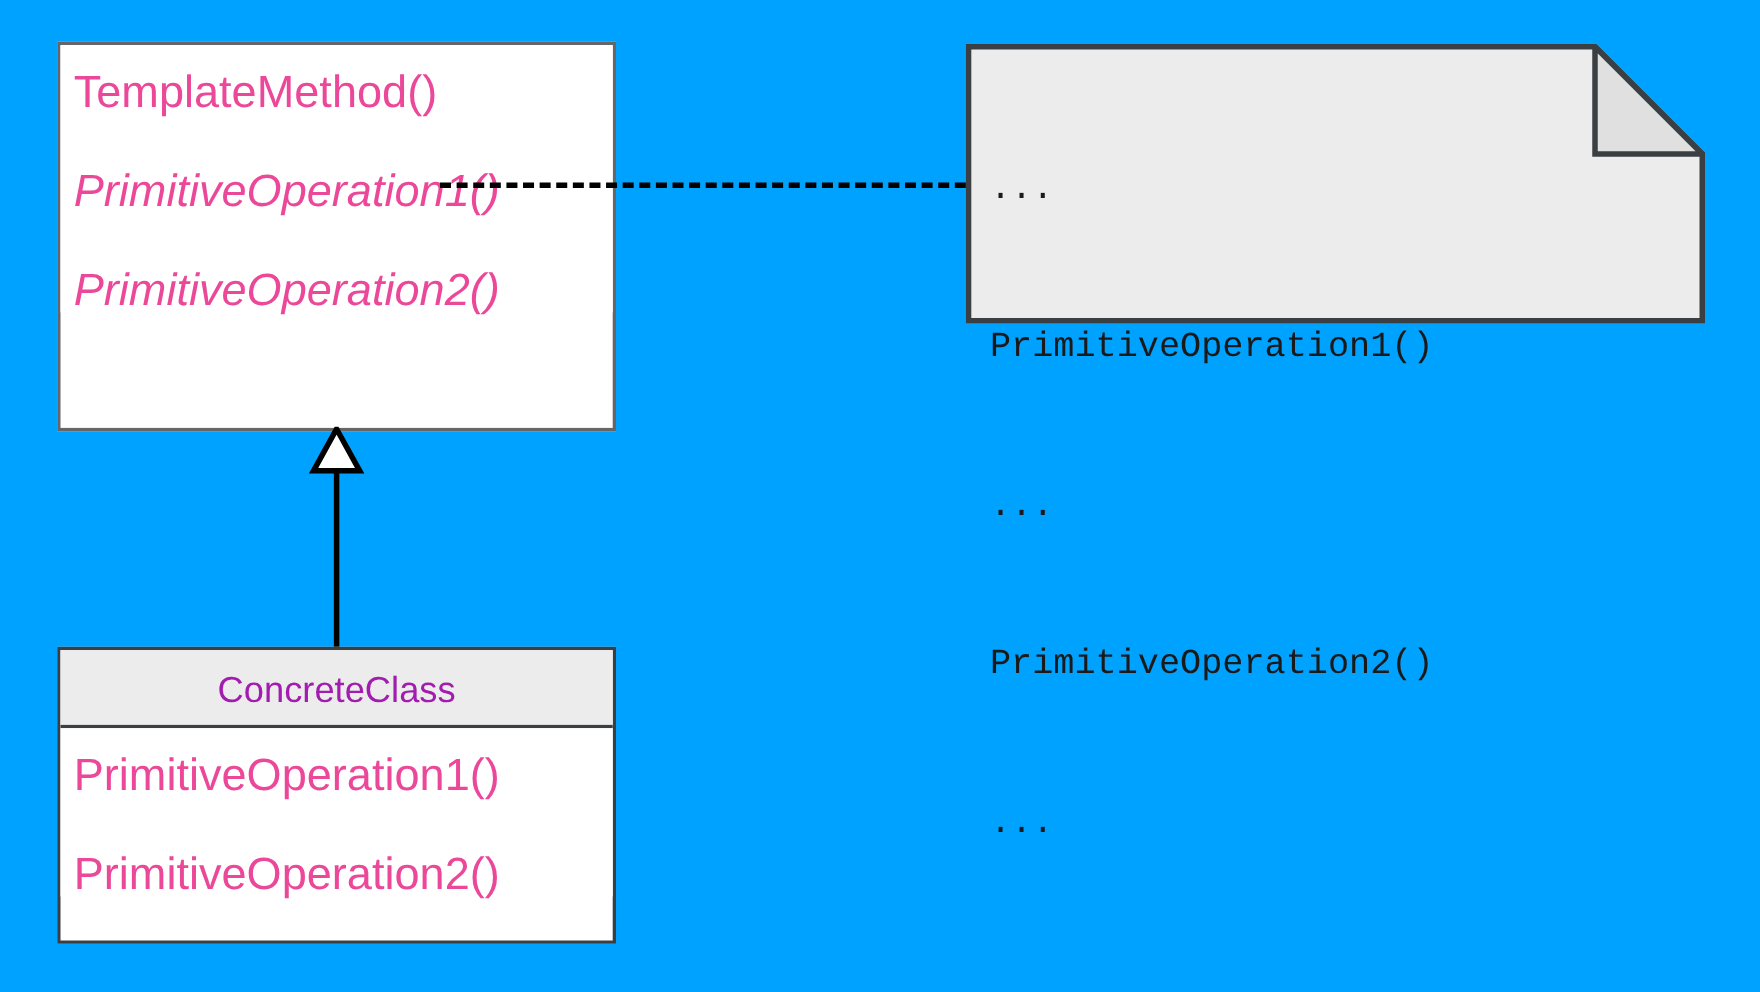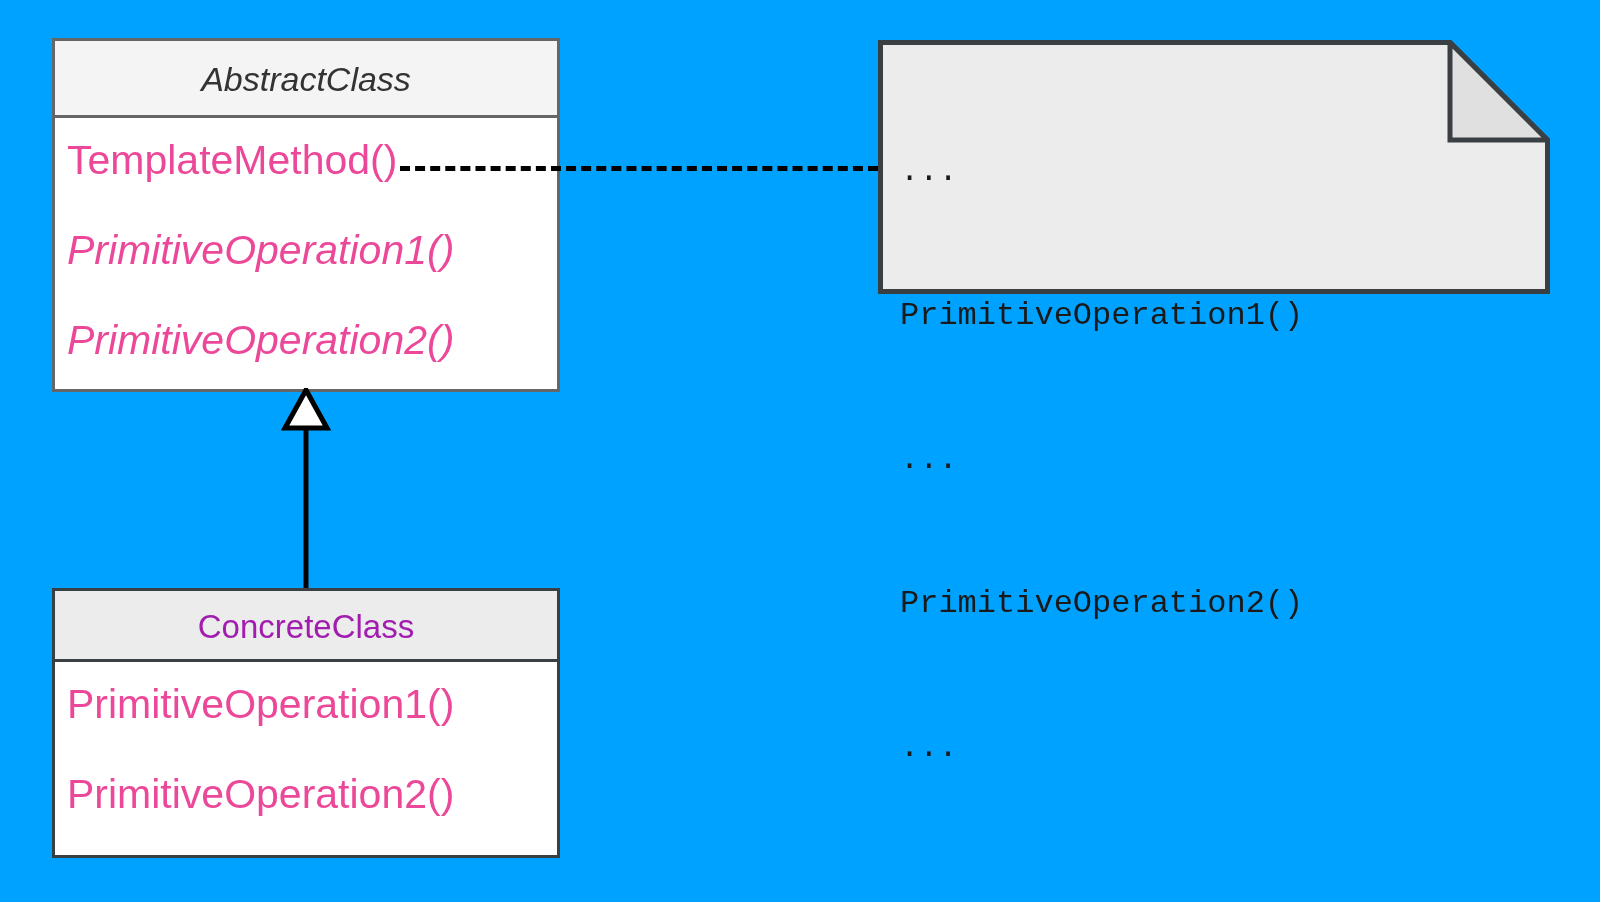--- a/index.html
+++ b/index.html
@@ -127,21 +127,20 @@
     width: 56px;
     height: 204px;
   }
 </style>
 </head>
 <body>
 
 <div id="canvas">
 
   <div class="uml-class" id="abstract-class">
-    <div class="class-header">AbstractClass</div>
     <div class="class-body">
       <div class="member">TemplateMethod()</div>
       <div class="member italic">PrimitiveOperation1()</div>
       <div class="member italic">PrimitiveOperation2()</div>
     </div>
   </div>
 
   <div id="dependency-line"></div>
 
   <div id="note-shape">

